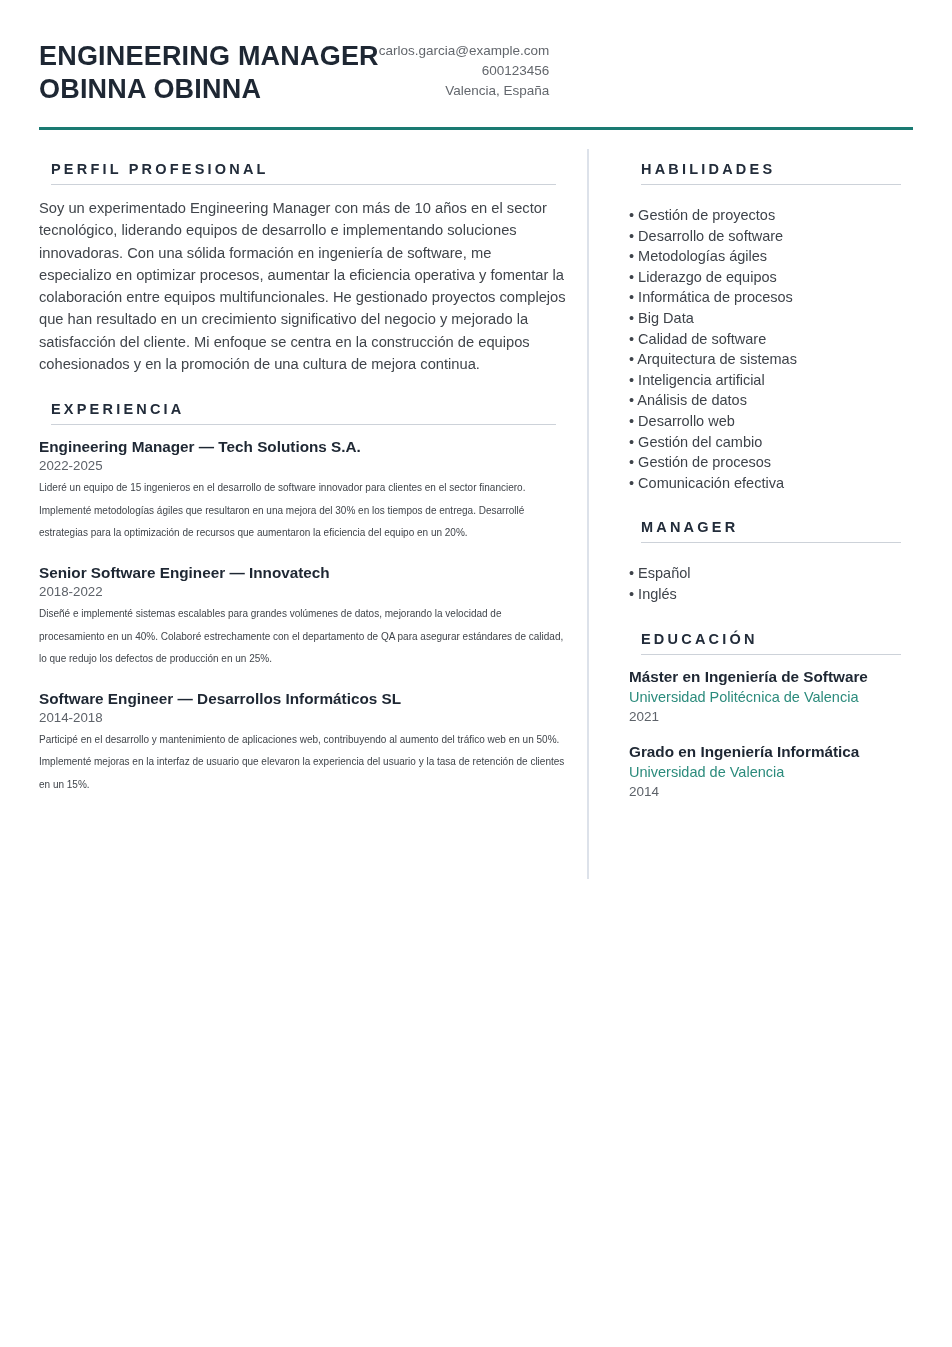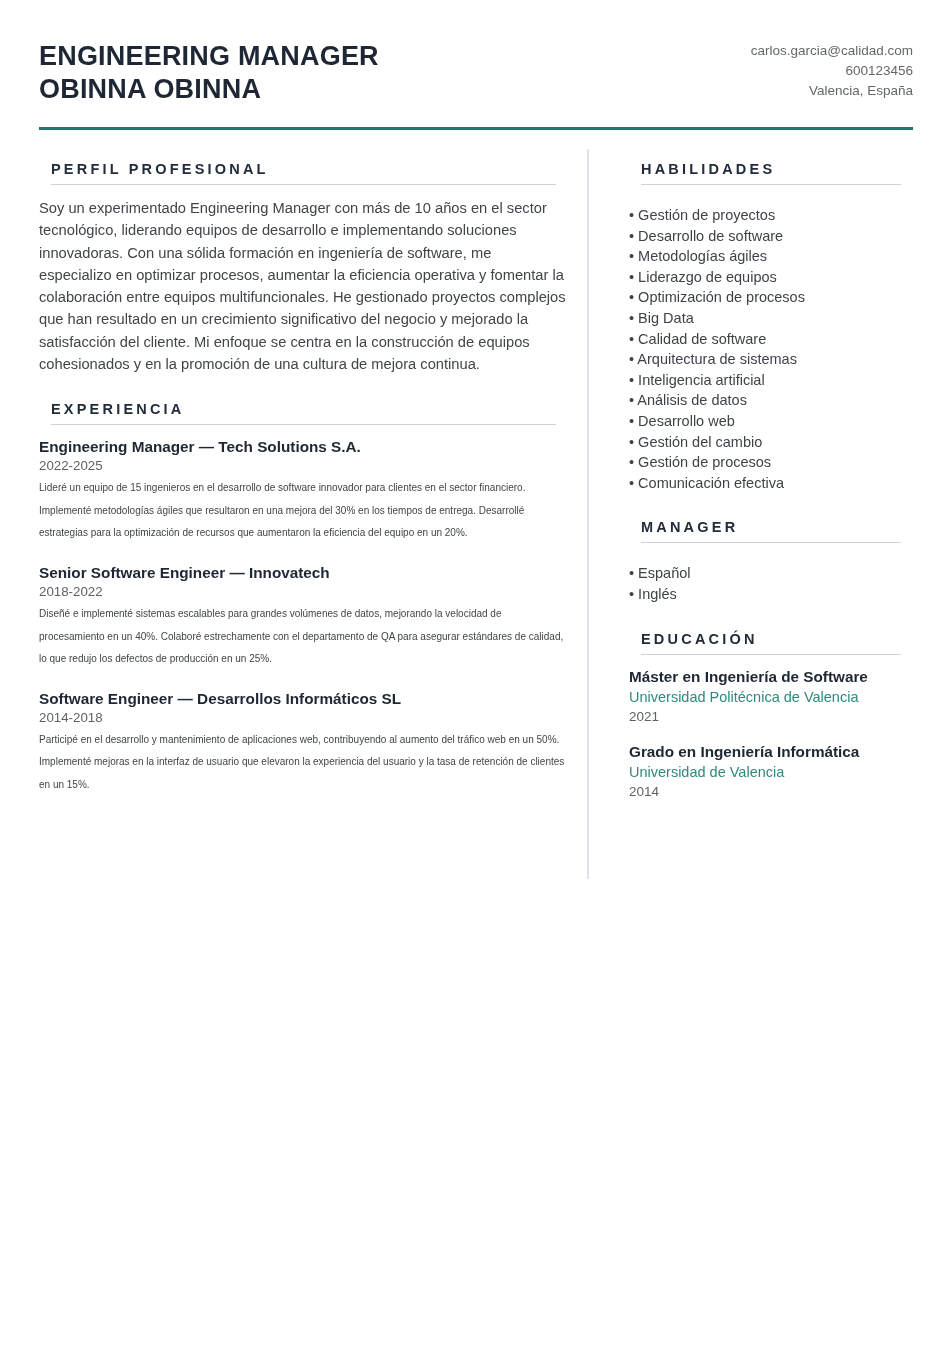--- a/index.html
+++ b/index.html
@@ -3,21 +3,21 @@
 <meta charset="utf-8">
 <style>
   html,body{margin:0;padding:0;background:#ffffff;}
   .page{
     width:952px;height:1347px;box-sizing:border-box;
     padding:40px 39px 0 39px;background:#ffffff;
     font-family:"Liberation Sans","DejaVu Sans",sans-serif;
     color:#40454b;position:relative;overflow:hidden;
   }
   
-  .header{display:flex;justify-content:space-between;align-items:flex-start;}
+  .header{display:flex;align-items:flex-start;}
   .name-block h1{margin:0;font-size:27px;line-height:33px;letter-spacing:.2px;color:#1e2733;font-weight:bold;}
   .contact{ text-align:right;font-size:13.5px;line-height:20px;color:#63676d;padding-top:1px;}
   .accent-rule{height:3px;background:#1a7a72;border:none;margin:21px 0 0 0;}
   
   .main{display:flex;margin-top:19px;}
   .col-left{width:529px;flex:none;}
   .vdivider{width:2px;background:#dde2ea;margin-left:19px;height:730px;flex:none;}
   .col-right{flex:1;padding-left:40px;min-width:0;}
   
   .section-heading{
@@ -46,21 +46,21 @@
 <body>
 
 <div class="page">
 
   <div class="header">
     <div class="name-block">
       <h1><span>ENGINEERING MANAGER</span><br>
       <span>OBINNA OBINNA</span></h1>
     </div>
     <div class="contact">
-      <div>carlos.garcia@calidad.com</div>
+      <div>carlos.garcia@example.com</div>
       <div>600123456</div>
       <div>Valencia, España</div>
     </div>
   </div>
 
   <div class="accent-rule"></div>
 
   <div class="main">
 
     <div class="col-left">
@@ -97,21 +97,21 @@
 
     <div class="col-right">
 
       <div class="section">
         <h2 class="section-heading">HABILIDADES</h2>
         <ul class="bullet-list">
           <li>Gestión de proyectos</li>
           <li>Desarrollo de software</li>
           <li>Metodologías ágiles</li>
           <li>Liderazgo de equipos</li>
-          <li>Optimización de procesos</li>
+          <li>Informática de procesos</li>
           <li>Big Data</li>
           <li>Calidad de software</li>
           <li>Arquitectura de sistemas</li>
           <li>Inteligencia artificial</li>
           <li>Análisis de datos</li>
           <li>Desarrollo web</li>
           <li>Gestión del cambio</li>
           <li>Gestión de procesos</li>
           <li>Comunicación efectiva</li>
         </ul>

